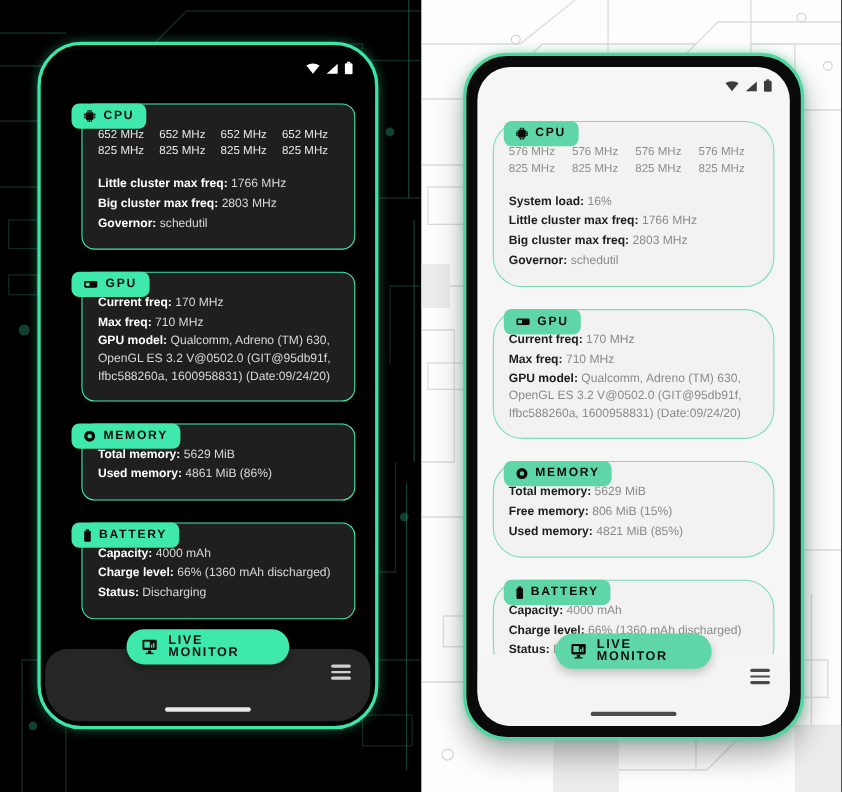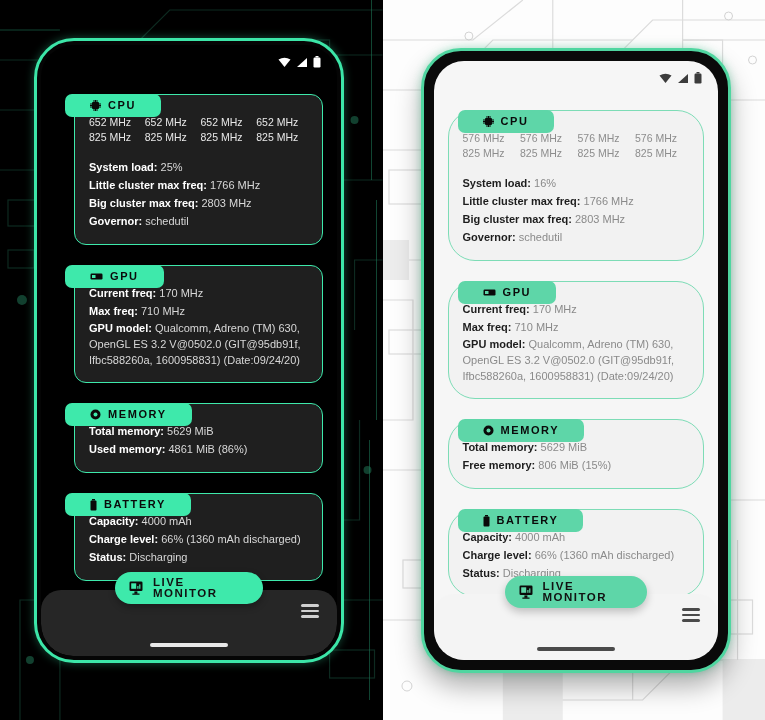--- a/index.html
+++ b/index.html
@@ -69,21 +69,21 @@
     overflow: hidden;
   }
 
   
   .card { position: relative; margin-bottom: 20px; }
   .badge {
     position: absolute; top: 0; left: 10px;
     background: #3ee9ab;
     border-radius: 7px;
     height: 23px;
-    padding: 0 25px;
+    padding: 0 11px;
     display: flex; align-items: center; gap: 7px;
     z-index: 3;
   }
   .light-phone .badge { background: #5ed6a8; }
   .badge-label {
     font-size: 11px; font-weight: bold; color: #0a0a0a;
     letter-spacing: 1.6px; line-height: 1;
   }
   .badge svg { display: block; }
   .card-body {
@@ -244,21 +244,20 @@
               </div>
               <div class="cpu-cell">
                 <div class="cpu-freq">652 MHz</div>
                 <div class="cpu-freq">825 MHz</div>
               </div>
               <div class="cpu-cell">
                 <div class="cpu-freq">652 MHz</div>
                 <div class="cpu-freq">825 MHz</div>
               </div>
             </div>
-            <div class="row"><span class="k">System load:</span> <span class="v">25%</span></div>
             <div class="row"><span class="k">Little cluster max freq:</span> <span class="v">1766 MHz</span></div>
             <div class="row"><span class="k">Big cluster max freq:</span> <span class="v">2803 MHz</span></div>
             <div class="row"><span class="k">Governor:</span> <span class="v">schedutil</span></div>
           </div>
         </div>
 
         <div class="card">
           <div class="badge">
             <span>
               <svg width="13" height="9" viewBox="0 0 13 9">
@@ -466,20 +465,21 @@
               <svg width="11" height="11" viewBox="0 0 11 11">
                   <circle cx="5.5" cy="5.5" r="5" fill="#0a0a0a"></circle>
                   <circle cx="5.5" cy="5.5" r="2" fill="#5ed6a8"></circle>
                 </svg>
             </span>
             <span class="badge-label">MEMORY</span>
           </div>
           <div class="card-body">
             <div class="row"><span class="k">Total memory:</span> <span class="v">5629 MiB</span></div>
             <div class="row"><span class="k">Free memory:</span> <span class="v">806 MiB (15%)</span></div>
+            <div class="row"><span class="k">Used memory:</span> <span class="v">4821 MiB (85%)</span></div>
           </div>
         </div>
 
         <div class="card">
           <div class="badge">
             <span>
               <svg width="7" height="12" viewBox="0 0 7 12">
                   <rect x="2" y="0" width="3" height="1.5" fill="#0a0a0a"></rect>
                   <rect x="0.5" y="1.5" width="6" height="10" rx="1" fill="#0a0a0a"></rect>
                 </svg>

